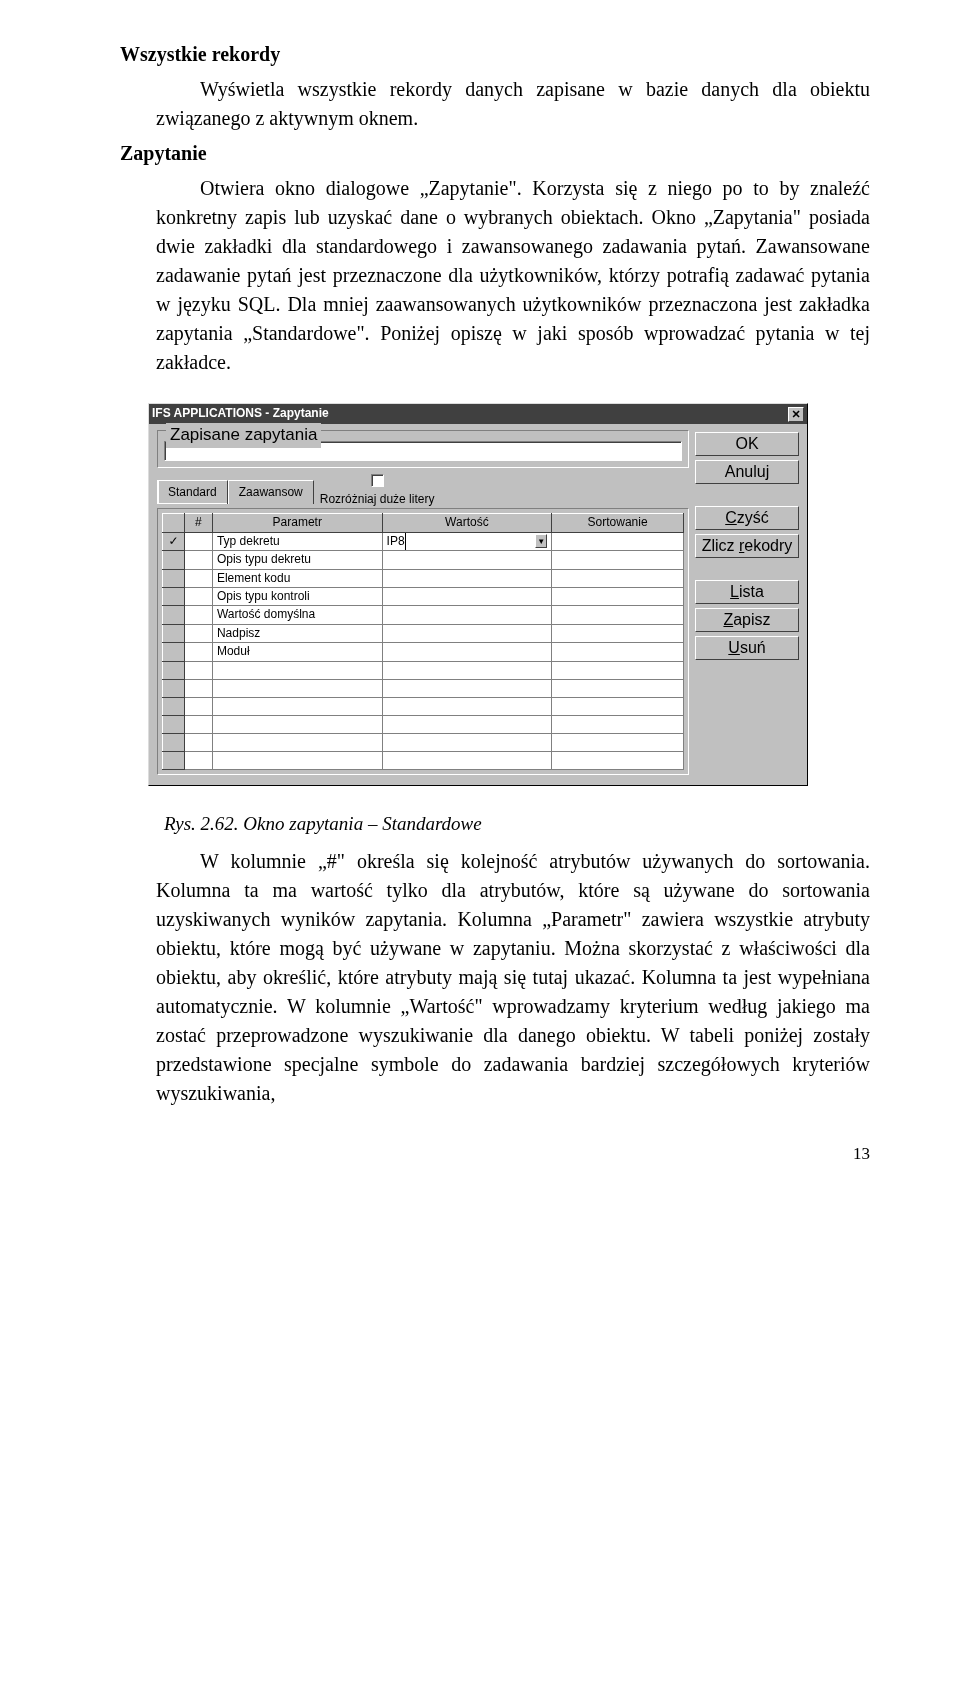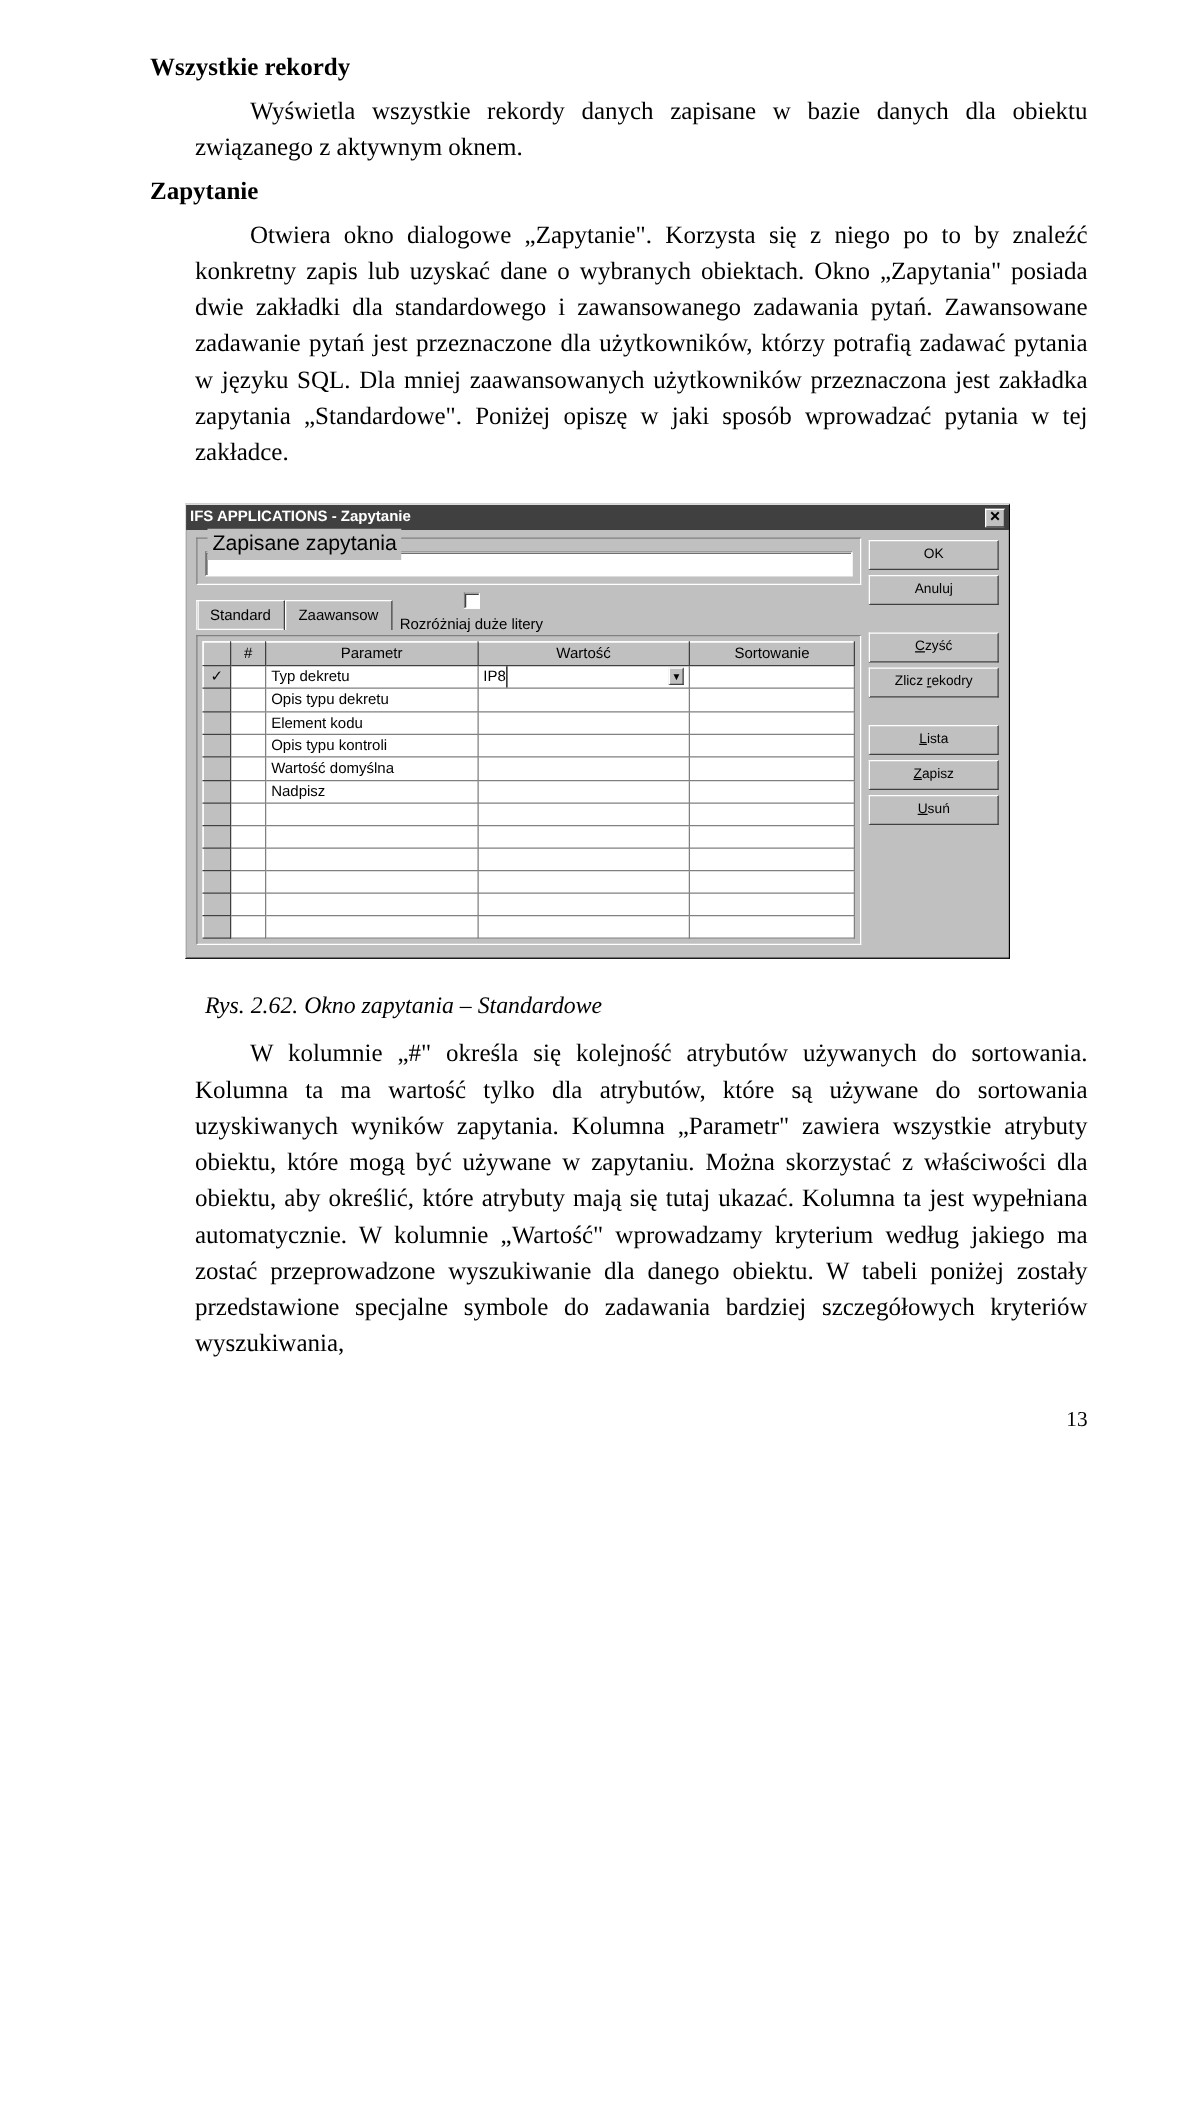--- a/index.html
+++ b/index.html
@@ -77,21 +77,21 @@
   }
   .left-pane { flex:1; }
   .right-pane { width:104px; display:flex; flex-direction:column; gap:4px; padding-top:2px;}
   .btn {
     height: 24px;
     background:#c0c0c0;
     border:1px solid #fff;
     border-right-color:#404040;
     border-bottom-color:#404040;
     font-family: inherit;
-    font-size:11px;
+    font-size:16px;
     text-align:center;
     display:flex; align-items:center; justify-content:center;
     padding:0 4px;
   }
   .btn .u { text-decoration: underline; }
   .gap { height:14px; }
 
   .fieldset {
     border:1px solid #808080;
     border-right-color:#fff;
@@ -292,20 +292,27 @@
                 <tr>
                   <td class="gut"></td>
                   <td></td>
                   <td>Nadpisz</td>
                   <td></td>
                   <td></td>
                 </tr>
                 <tr>
                   <td class="gut"></td>
                   <td></td>
+                  <td>Moduł</td>
+                  <td></td>
+                  <td></td>
+                </tr>
+                <tr>
+                  <td class="gut"></td>
+                  <td></td>
                   <td></td>
                   <td></td>
                   <td></td>
                 </tr>
                 <tr>
                   <td class="gut"></td>
                   <td></td>
                   <td></td>
                   <td></td>
                   <td></td>

